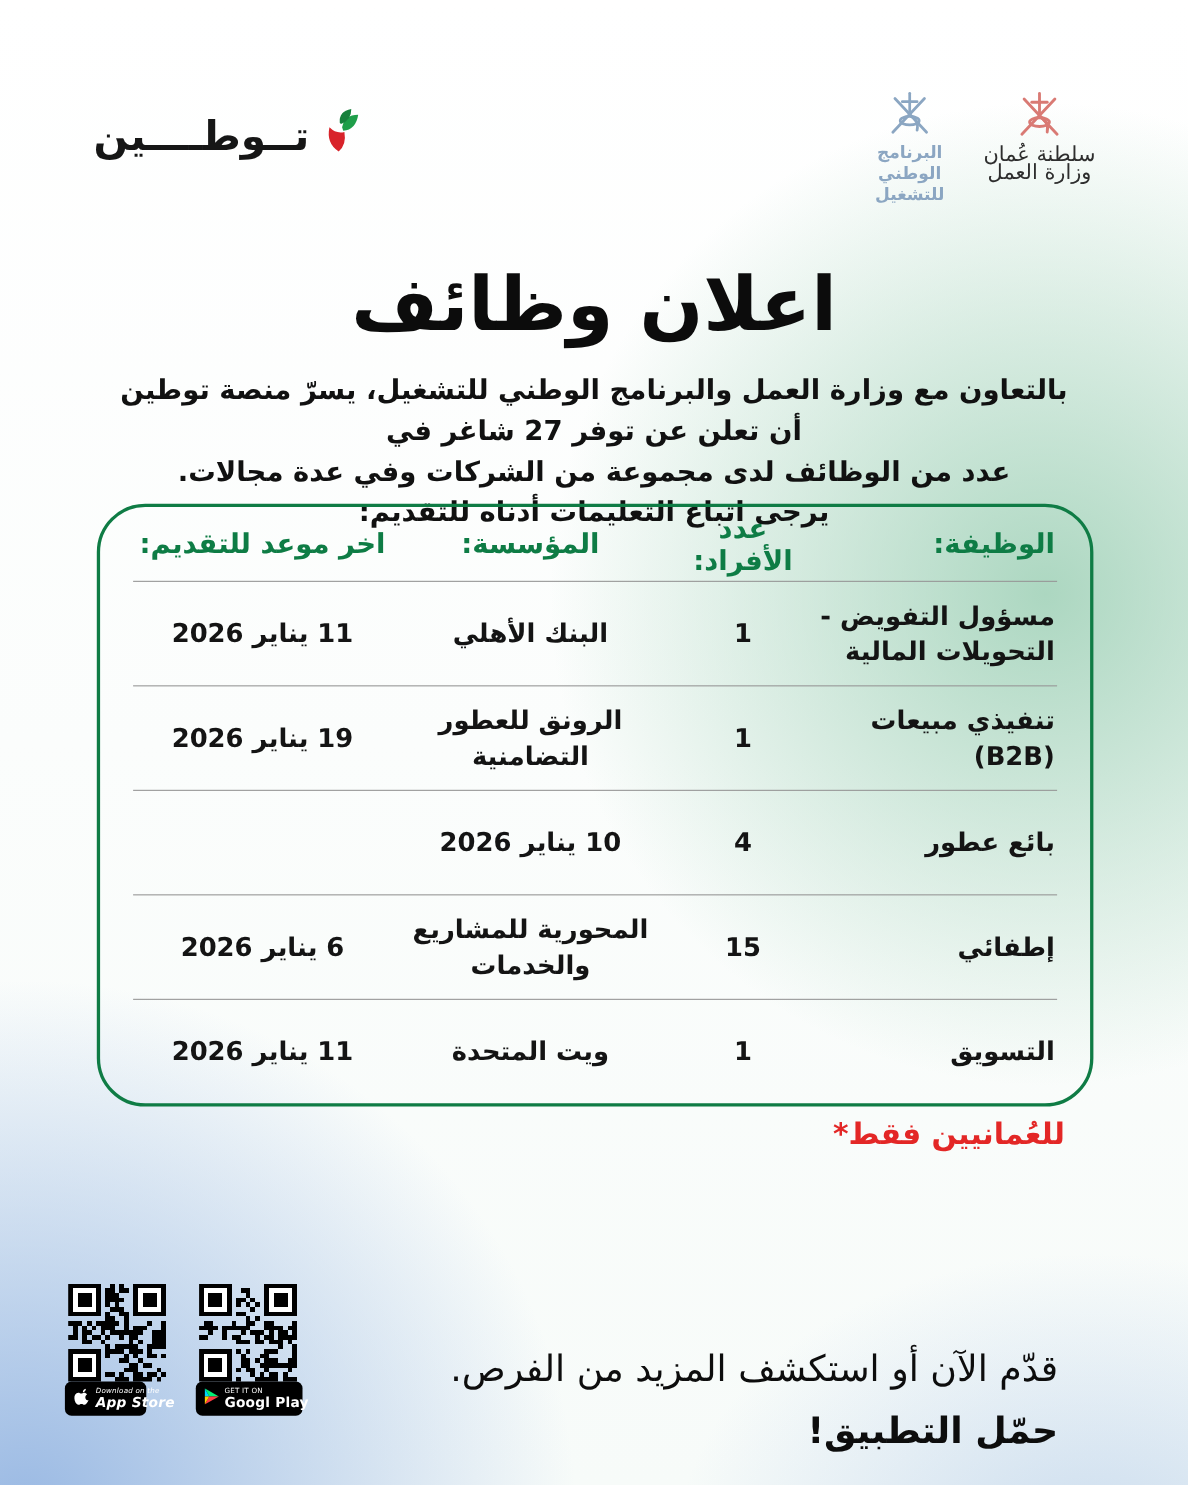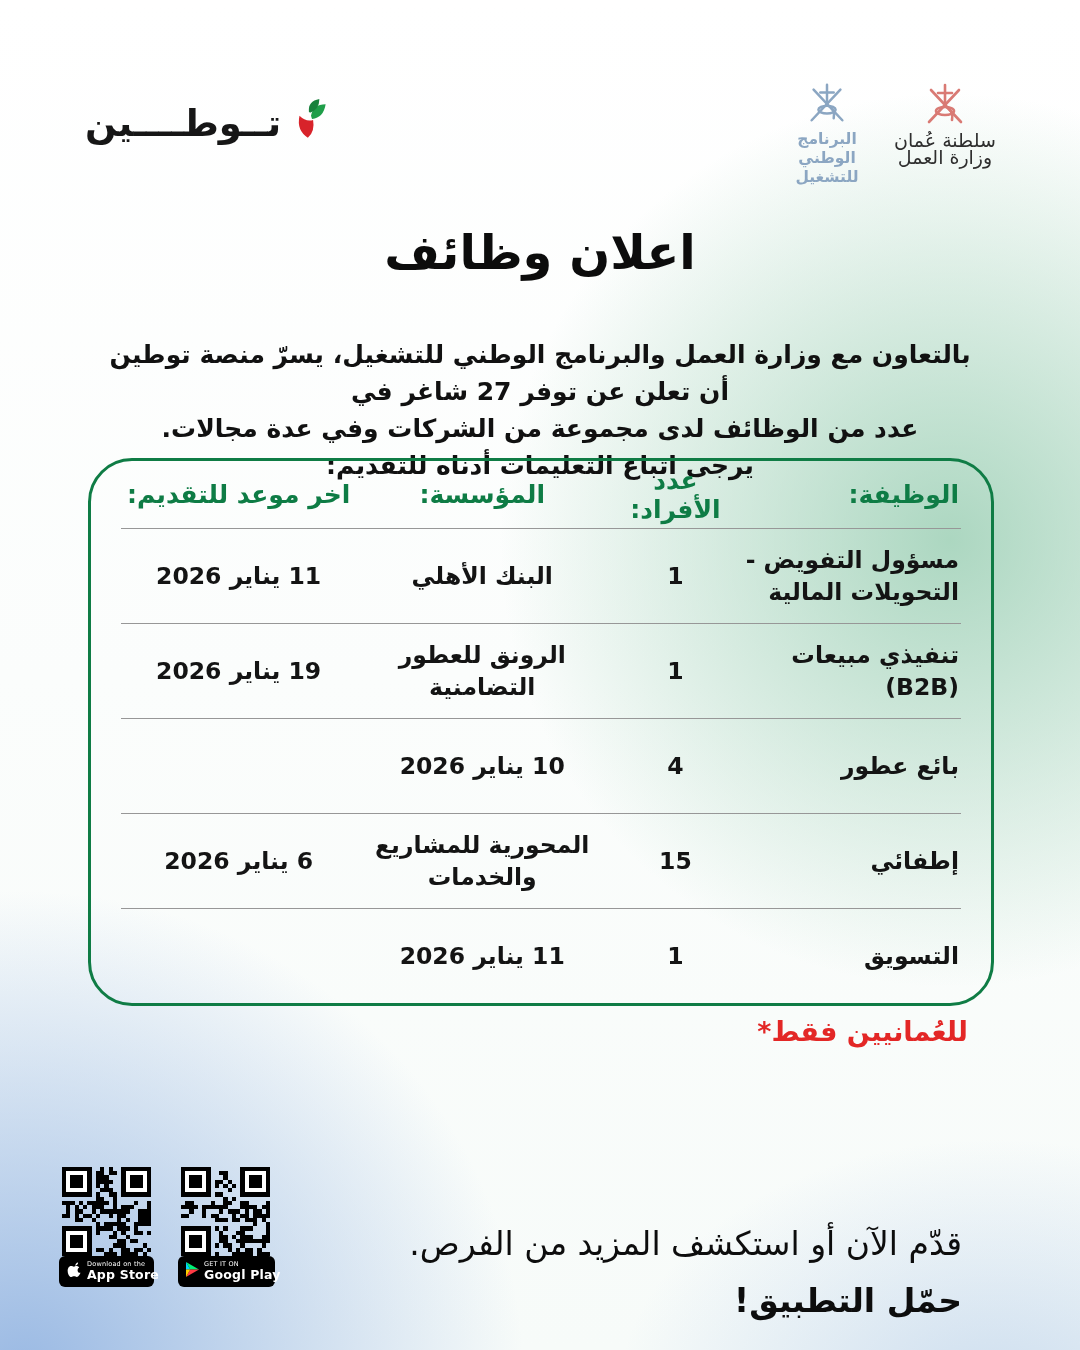--- a/index.html
+++ b/index.html
@@ -18,21 +18,21 @@
   .tawteen{position:absolute;top:98px;left:85px;display:flex;align-items:center;gap:9px;}
   .tawteen-text{font-size:37px;font-weight:bold;color:#161616;letter-spacing:-1px;}
   .logo-group{position:absolute;top:80px;right:76px;display:flex;direction:ltr;align-items:flex-start;}
   .gov-logo{width:118px;display:flex;flex-direction:column;align-items:center;text-align:center;}
   .gov-logo .emblem{display:block;}
   .nep{color:#8ba6c2;}
   .nep .logo-line{font-size:15.5px;font-weight:bold;line-height:19px;color:#8ba6c2;}
   .mol .logo-line{font-size:19px;font-weight:normal;line-height:17px;color:#2e2e2e;}
   
   .title{position:absolute;top:192px;left:0;width:100%;text-align:center;
-    font-size:48px;font-weight:bold;color:#0c0c0c;}
+    font-size:68px;font-weight:bold;color:#0c0c0c;}
   .intro{position:absolute;top:336px;left:100px;width:880px;text-align:center;
     font-size:25px;font-weight:bold;line-height:37px;color:#111;}
   
   .jobs-table{position:absolute;top:458px;left:88px;width:906px;height:548px;
     border:3px solid #0f7c45;border-radius:44px;padding:0 30px;
     display:flex;flex-direction:column;}
   .t-row{display:grid;grid-template-columns:26% 16% 30% 28%;align-items:center;
     border-bottom:1px solid #979797;}
   .t-row:last-child{border-bottom:none;}
   .thead{height:68px;flex:none;}
@@ -45,21 +45,21 @@
   .note{position:absolute;top:1016px;right:112px;font-size:27px;font-weight:bold;color:#e32726;}
   
   .cta{position:absolute;top:1224px;right:118px;text-align:right;color:#0d0d0d;}
   .cta-line1{font-size:33px;font-weight:normal;margin-bottom:18px;}
   .cta-line2{font-size:33px;font-weight:bold;}
   .qr{position:absolute;width:89px;height:89px;}
   .qr1{top:1167px;left:62px;}
   .qr2{top:1167px;left:181px;}
   .badge{position:absolute;top:1256px;height:31px;background:#000;border-radius:6px;
     display:flex;direction:ltr;align-items:center;gap:5px;padding:0 8px;color:#fff;cursor:pointer;}
-  .badge1{left:59px;width:95px;}
+  .badge1{left:59px;width:74px;font-style:italic;}
   .badge2{left:178px;width:97px;}
   .badge-text{display:flex;flex-direction:column;line-height:1.1;direction:ltr;text-align:left;}
   .badge-top{font-size:6.5px;letter-spacing:.2px;}
   .badge-bottom{font-size:12.5px;font-weight:bold;letter-spacing:.2px;white-space:nowrap;}
   svg.qr{shape-rendering:crispEdges;}
 </style>
 </head>
 <body>
 
 <div class="page">
@@ -140,20 +140,21 @@
     </div>
     <div class="t-row tr">
       <div class="td cell-job">إطفائي</div>
       <div class="td cell-mid">15</div>
       <div class="td cell-mid">المحورية للمشاريع والخدمات</div>
       <div class="td cell-mid">6 يناير 2026</div>
     </div>
     <div class="t-row tr">
       <div class="td cell-job">التسويق</div>
       <div class="td cell-mid">1</div>
+      <div class="td cell-mid">ويت المتحدة</div>
       <div class="td cell-mid">11 يناير 2026</div>
     </div>
   </section>
 
   <div class="note">للعُمانيين فقط*</div>
 
   <div class="cta">
     <div class="cta-line1">قدّم الآن أو استكشف المزيد من الفرص.</div>
     <div class="cta-line2">حمّل التطبيق!</div>
   </div>

